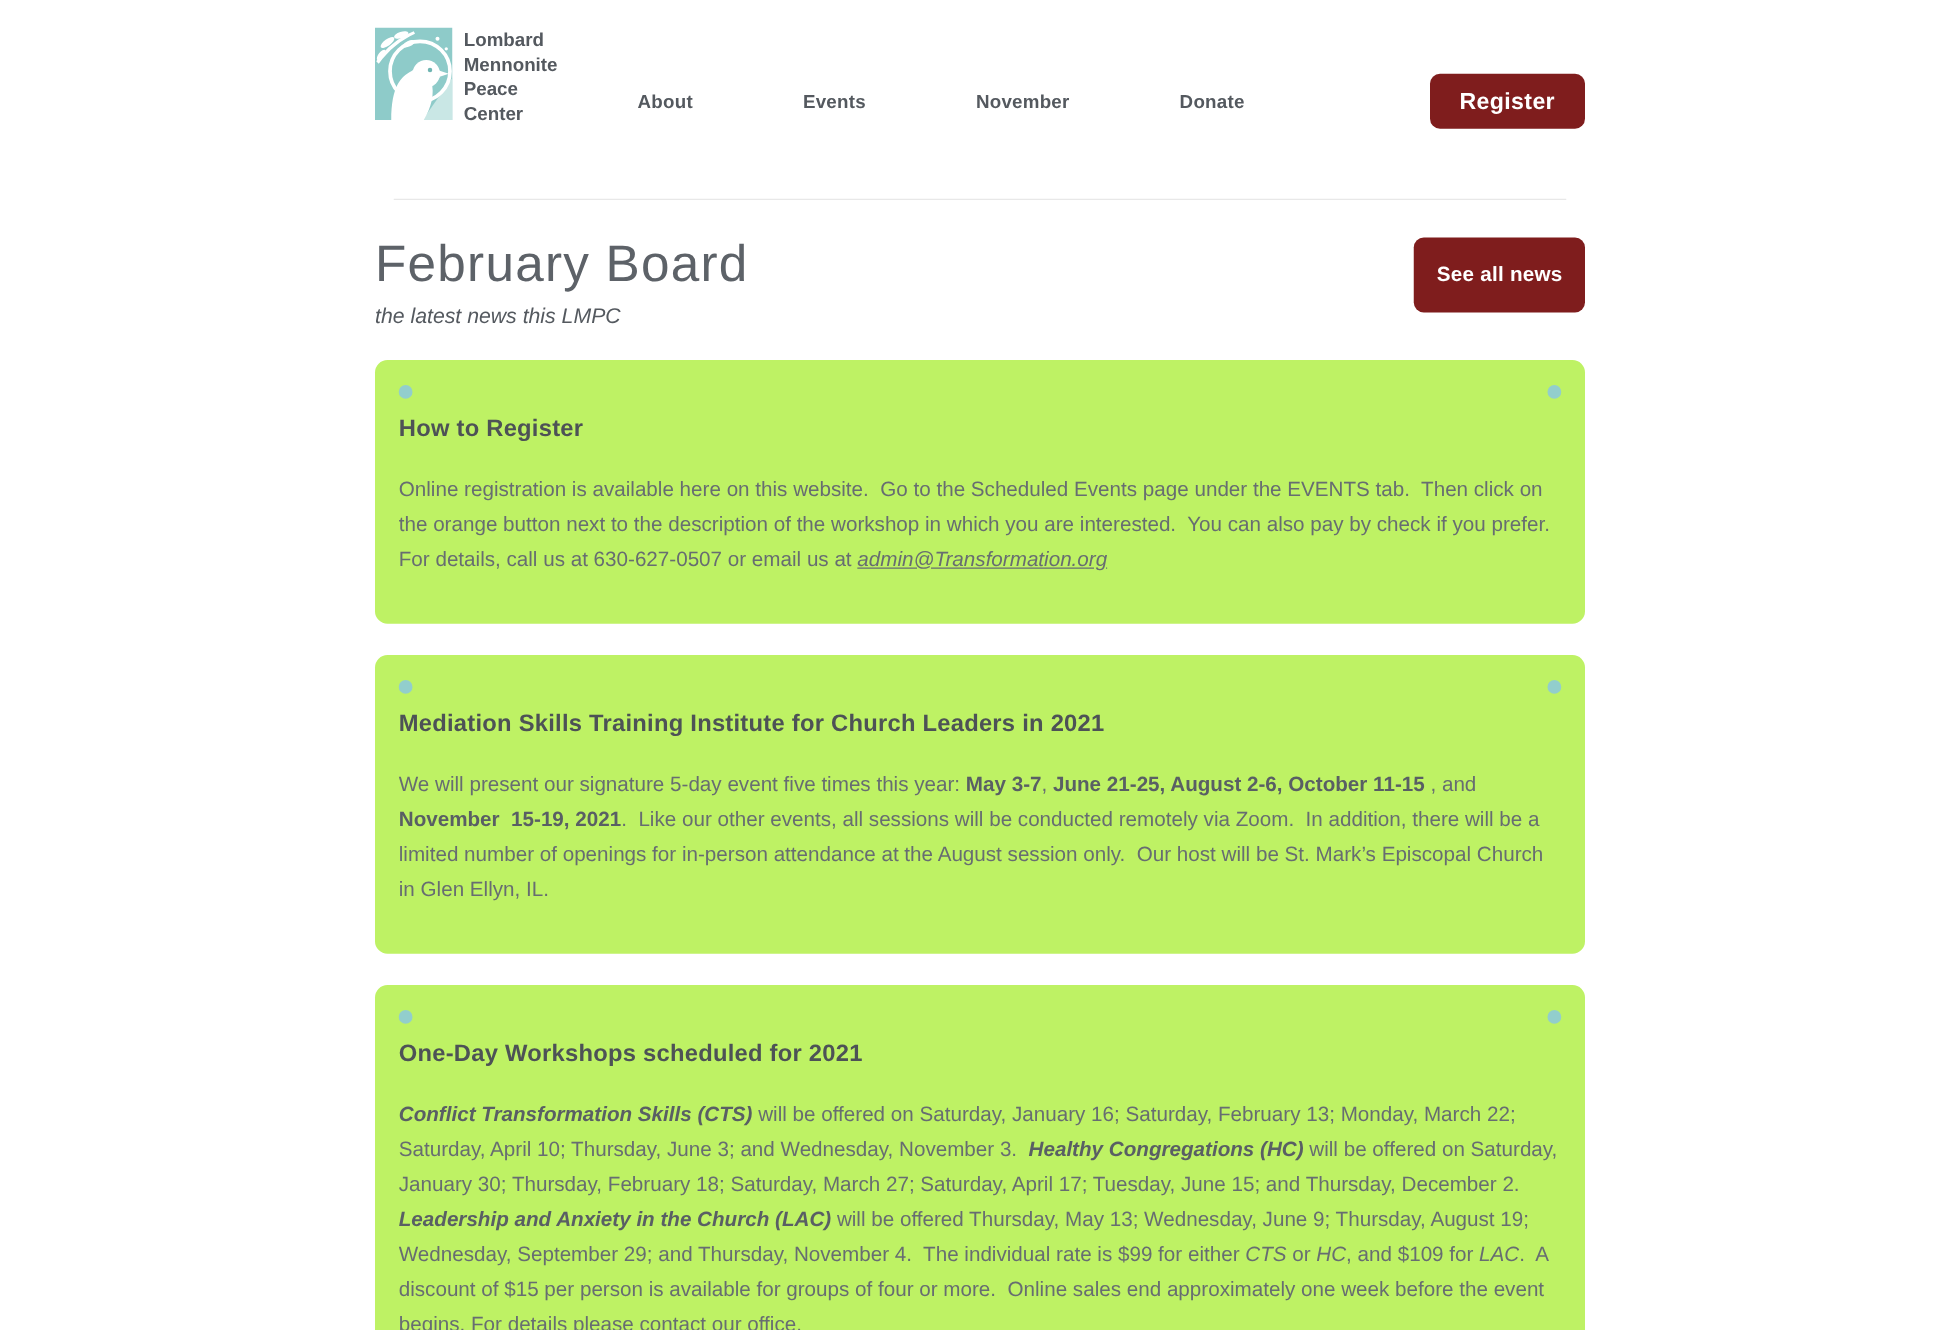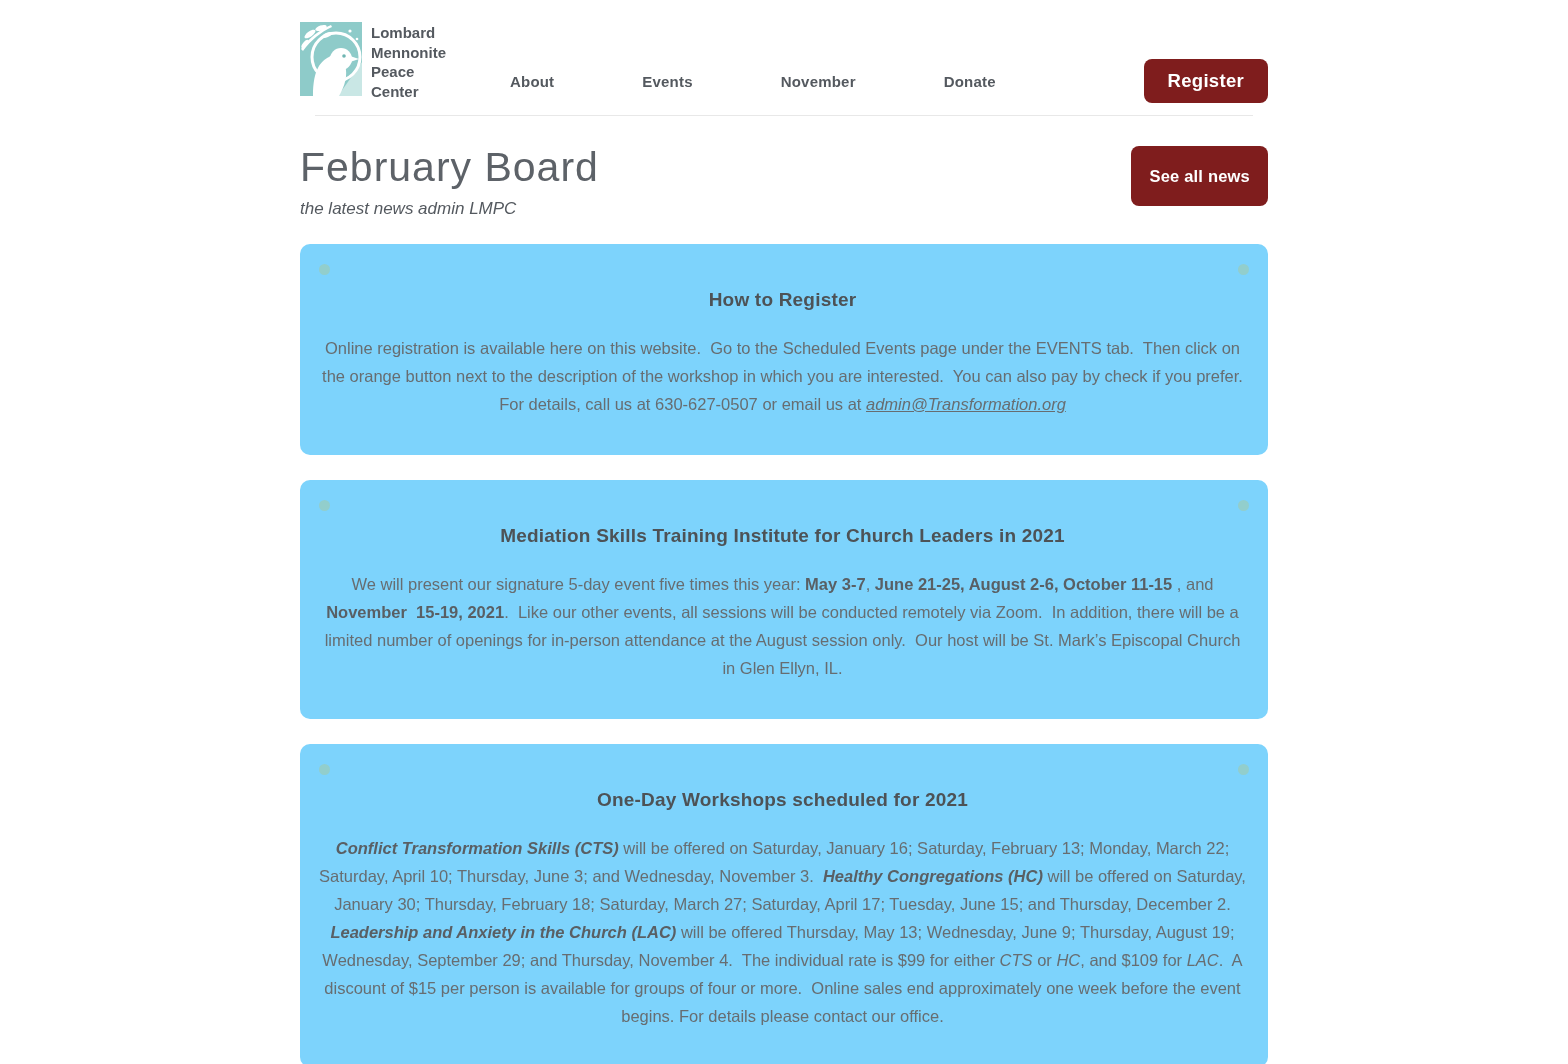--- a/index.html
+++ b/index.html
@@ -1,42 +1,42 @@
 <!DOCTYPE html>
 <html><head>
 <meta charset="utf-8">
 <style>
   * { margin:0; padding:0; box-sizing:border-box; }
   html,body { width:1568px; height:1064px; background:#ffffff; overflow:hidden;
               font-family:"Liberation Sans", sans-serif; }
   .container { width:968px; margin-left:300px; }
 
   
-  .header { position:relative; height:116px; }
+  .header { position:relative; height:160px; }
   .header-divider { position:absolute; left:15px; right:15px; bottom:0;
                     border-top:1px solid #e8e8e8; }
   .brand { position:absolute; left:0; top:22px; display:flex; gap:9px; align-items:flex-start; cursor:pointer; }
   .brand-name { font-size:15px; line-height:19.5px; font-weight:600; color:#54595f; padding-top:1px; }
   .nav { position:absolute; left:210px; top:61px; height:40px; display:flex; align-items:center; gap:88px; }
   .nav-item { font-size:15px; font-weight:600; color:#54595f; letter-spacing:.2px; cursor:pointer; }
   .btn { display:inline-block; background:#7f1d1d; color:#ffffff; border:none; border-radius:8px;
          font-family:"Liberation Sans", sans-serif; font-weight:700; cursor:pointer; }
   .register-btn { position:absolute; right:0; top:59px; height:44px; line-height:44px;
                   padding:0 24px; font-size:18.5px; letter-spacing:.3px; }
 
   
   .title-row { position:relative; margin-top:28px; min-height:72px; }
   .page-title { font-size:41px; font-weight:300; color:#5d6268; letter-spacing:1px; }
   .page-subtitle { font-style:italic; font-size:17px; color:#54595f; margin-top:8px; }
   .see-all-btn { position:absolute; right:0; top:2px; height:60px; line-height:44px;
                  padding:0 18px; font-size:16.5px; letter-spacing:.2px; }
 
   
-  .card { position:relative; background:#7dd3fc; border-radius:10px;
-          margin-top:25px; padding:45px 22px 37px 19px;text-align:center; }
+  .card { position:relative; background:#bef264; border-radius:10px;
+          margin-top:25px; padding:45px 22px 37px 19px; }
   .dot { position:absolute; top:20px; width:11px; height:11px; border-radius:50%; background:#92cecc; }
   .dot-left { left:19px; }
   .dot-right { right:19px; }
   .card-title { font-size:19px; font-weight:700; color:#4d5256; letter-spacing:.2px; }
   .card-text { margin-top:23px; font-size:16.5px; line-height:28px; color:#676d71; white-space:pre-wrap; }
   .card-text .b { font-weight:700; color:#595f64; }
   .card-text .i { font-style:italic; }
   .card-text .u { text-decoration:underline; cursor:pointer; }
 </style>
 </head>
@@ -81,21 +81,21 @@
       <span class="nav-item">Donate</span>
     </nav>
 
     <button class="btn register-btn">Register</button>
 
     <div class="header-divider"></div>
   </div>
 
   <div class="title-row">
     <h1 class="page-title">February Board</h1>
-    <div class="page-subtitle">the latest news admin LMPC</div>
+    <div class="page-subtitle">the latest news this LMPC</div>
     <button class="btn see-all-btn">See all news</button>
   </div>
 
   <div class="card">
     <span class="dot dot-left"></span>
     <span class="dot dot-right"></span>
     <h2 class="card-title">How to Register</h2>
     <p class="card-text"><span>Online registration is available here on this website.  Go to the Scheduled Events page under the EVENTS tab.  Then click on the orange button next to the description of the workshop in which you are interested.  You can also pay by check if you prefer.  For details, call us at 630-627-0507 or email us at </span><span class="i u">admin@Transformation.org</span></p>
   </div>
 

